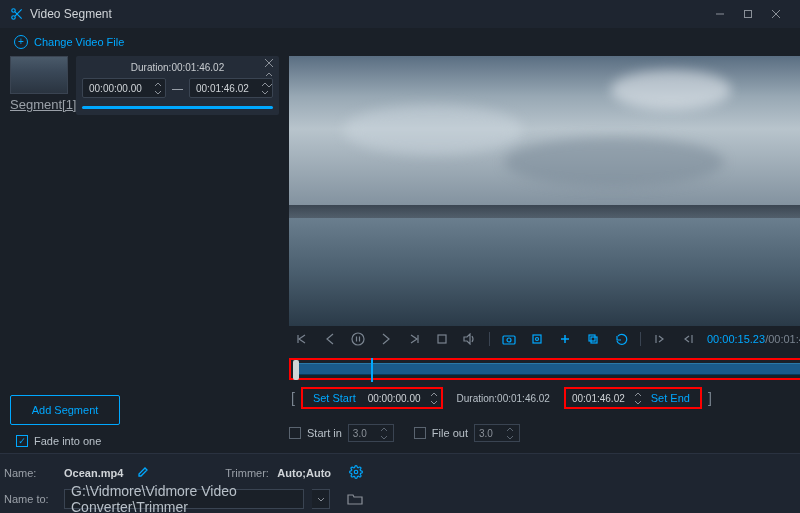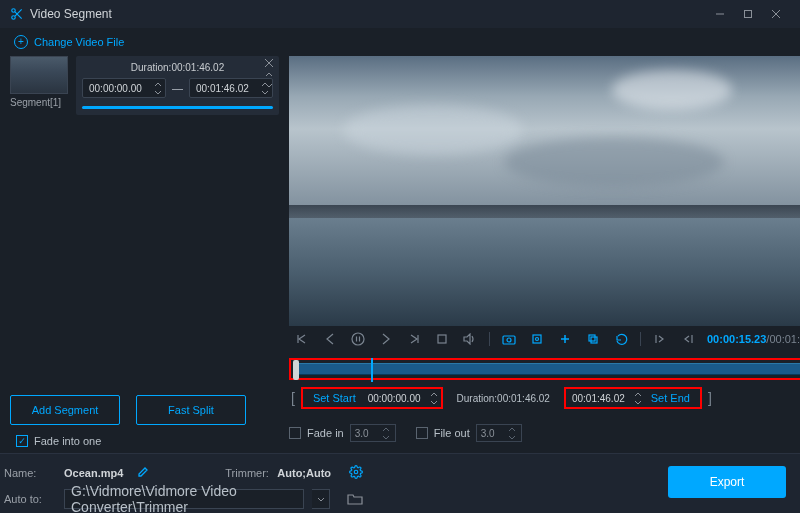--- a/index.html
+++ b/index.html
@@ -51,21 +51,21 @@
   display: flex;
   gap: 6px;
 }
 .thumb-col { width: 60px; }
 .thumb {
   width: 58px; height: 38px;
   border: 1px solid #3a4452;
   background: linear-gradient(to bottom, #4a5a6a 0%, #3a4858 40%, #2a3440 100%);
   margin-bottom: 3px;
 }
-.thumb-label { font-size: 10px; color: #9aa0a8; }
+.thumb-label { font-size: 13px; color: #9aa0a8; text-decoration: underline; }
 .seg-card {
   flex: 1;
   background: #242c38;
   border-radius: 2px;
   padding: 4px 6px 6px 6px;
   position: relative;
 }
 .seg-card .duration-line { text-align: center; font-size: 10px; color: #c8ccd0; line-height: 16px; }
 .seg-card .times { display: flex; align-items: center; justify-content: center; gap: 6px; margin-top: 2px; }
 .tinput {
@@ -78,21 +78,21 @@
 }
 .tinput .tval { color: #d0d4d8; font-size: 10px; min-width: 62px; }
 .spinner { display: flex; flex-direction: column; margin-left: 2px; }
 .spinner .up, .spinner .dn { width: 10px; height: 8px; display: flex; align-items: center; justify-content: center; }
 .spinner svg { display: block; }
 .seg-card .close-col { position: absolute; right: 4px; top: 2px; display: flex; flex-direction: column; gap: 1px; align-items: center; }
 .seg-card .close-col .x, .seg-card .close-col .chev { width: 12px; height: 10px; display: flex; align-items: center; justify-content: center; color: #8a9098; }
 .seg-card .bar { height: 3px; background: #00a8ff; margin-top: 8px; border-radius: 2px; }
 
 .left-spacer { flex: 1; }
-.left-buttons { display: flex; gap: 16px; justify-content: flex-start; margin-bottom: 10px; }
+.left-buttons { display: flex; gap: 16px; justify-content: space-between; margin-bottom: 10px; }
 .ghost-btn {
   width: 110px; height: 30px;
   border: 1px solid #00a8ff;
   border-radius: 2px;
   color: #00a8ff;
   display: flex; align-items: center; justify-content: center;
   font-size: 11px;
   cursor: pointer;
 }
 .merge-row { display: flex; align-items: center; gap: 6px; padding-left: 6px; margin-bottom: 4px; }
@@ -118,21 +118,21 @@
 .controls {
   height: 26px;
   display: flex; align-items: center;
   gap: 10px;
   padding: 0 10px 0 4px;
   color: #7a8490;
 }
 .controls .cbtn { width: 18px; height: 18px; display: flex; align-items: center; justify-content: center; }
 .controls .sep { width: 1px; height: 14px; background: #3a4452; }
 .controls .timeread { margin-left: auto; font-size: 11px; }
-.controls .timeread .cur { color: #00a8ff; font-weight: bold; }
+.controls .timeread .cur { color: #00a8ff; }
 .controls .timeread .tot { color: #7a8490; }
 
 .highlight-red { border: 2px solid #ff0000; }
 
 .slider-wrap {
   margin: 6px 10px 6px 0;
   height: 22px;
   position: relative;
   display: flex; align-items: center;
   padding: 2px 4px;
@@ -329,21 +329,20 @@
             </span>
         </div>
         <div class="bar"></div>
       </div>
     </div>
 
     <div class="left-spacer"></div>
 
     <div class="left-buttons">
       <div class="ghost-btn">Add Segment</div>
-      <div class="ghost-btn">Fast Split</div>
     </div>
     <div class="merge-row">
       <span class="checkbox">✓</span>
       <span>Fade into one</span>
     </div>
   </div>
 
   <div class="right">
     <div class="preview">
       <div class="sky"></div>
@@ -490,21 +489,21 @@
             </span>
         </div>
         <span class="pill-btn">Set End</span>
       </div>
       <span class="bracket">]</span>
     </div>
 
     <div class="fade-row">
       <div class="fade-item">
         <span class="unchecked"></span>
-        <span>Fade in</span>
+        <span>Start in</span>
         <div class="fade-val">
           <span>3.0</span>
           <span class="spinner" style="margin-left:auto">
               <span class="up">
                 <svg width="8" height="5">
                   <polyline points="1,4 4,1 7,4" fill="none" stroke="#5a6470" stroke-width="1"></polyline>
                 </svg>
               </span>
               <span class="dn">
                 <svg width="8" height="5">
@@ -546,29 +545,28 @@
         </svg></span>
     <span style="width:60px"></span>
     <span class="label" style="width:44px">Trimmer:</span>
     <span class="val">Auto;Auto</span>
     <span class="gear-btn"><svg width="14" height="14" viewBox="0 0 24 24" fill="none" stroke="#00a8ff" stroke-width="2">
           <circle cx="12" cy="12" r="3"></circle>
           <path d="M19.4 15a1.7 1.7 0 0 0 .3 1.8l.1.1a2 2 0 1 1-2.8 2.8l-.1-.1a1.7 1.7 0 0 0-1.8-.3 1.7 1.7 0 0 0-1 1.5V21a2 2 0 1 1-4 0v-.1a1.7 1.7 0 0 0-1-1.5 1.7 1.7 0 0 0-1.8.3l-.1.1a2 2 0 1 1-2.8-2.8l.1-.1a1.7 1.7 0 0 0 .3-1.8 1.7 1.7 0 0 0-1.5-1H3a2 2 0 1 1 0-4h.1a1.7 1.7 0 0 0 1.5-1 1.7 1.7 0 0 0-.3-1.8l-.1-.1a2 2 0 1 1 2.8-2.8l.1.1a1.7 1.7 0 0 0 1.8.3H9a1.7 1.7 0 0 0 1-1.5V3a2 2 0 1 1 4 0v.1a1.7 1.7 0 0 0 1 1.5 1.7 1.7 0 0 0 1.8-.3l.1-.1a2 2 0 1 1 2.8 2.8l-.1.1a1.7 1.7 0 0 0-.3 1.8V9a1.7 1.7 0 0 0 1.5 1H21a2 2 0 1 1 0 4h-.1a1.7 1.7 0 0 0-1.5 1z"></path>
         </svg></span>
   </div>
   <div class="footer-row" style="margin-top:4px">
-    <span class="label">Auto to:</span>
+    <span class="label">Name to:</span>
     <div class="path-input">
         <span>G:\Vidmore\Vidmore Video Converter\Trimmer</span>
       </div>
     <div class="path-drop">
         <svg width="8" height="5">
           <polyline points="1,1 4,4 7,1" fill="none" stroke="#8a9098" stroke-width="1"></polyline>
         </svg>
       </div>
     <span class="folder-btn">
         <svg width="16" height="12" viewBox="0 0 16 12" fill="none" stroke="#8a9098" stroke-width="1.2">
           <path d="M1,3 L1,11 L15,11 L15,4 L7,4 L6,2 L1,2 Z"></path>
         </svg>
       </span>
   </div>
-  <div class="export-btn">Export</div>
 </div>
 
 </body></html>

